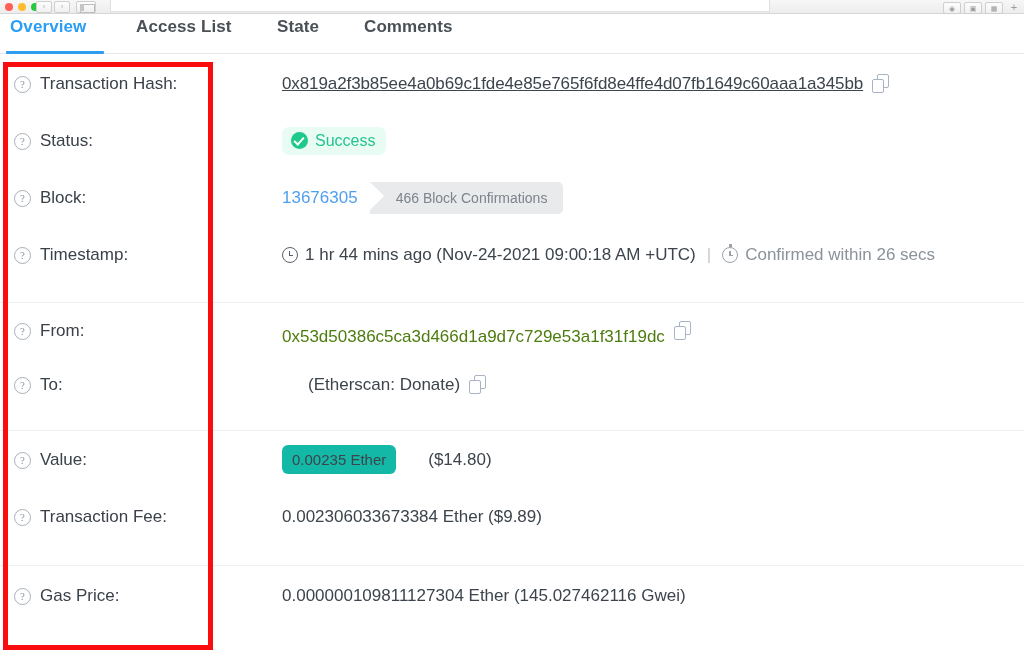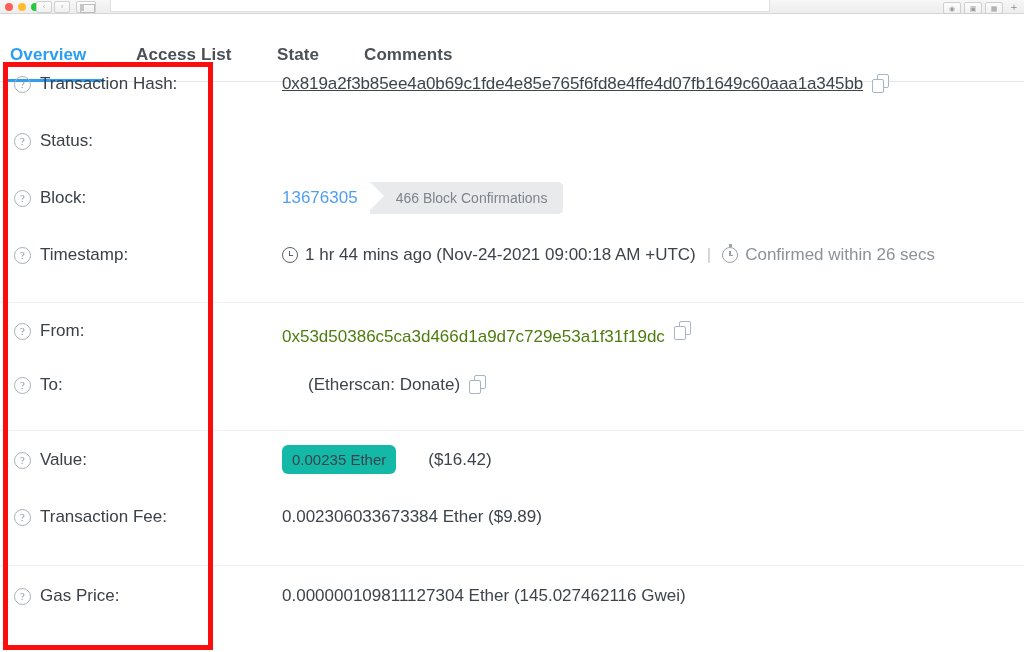--- a/index.html
+++ b/index.html
@@ -50,21 +50,21 @@
   .cbtn .gl { position: absolute; left: 50%; top: 50%; transform: translate(-50%,-50%); font-size: 7px; color: #9a9a9a; line-height: 1; }
   .plusbtn { width: 16px; height: 13px; font-size: 11px; line-height: 12px; text-align: center; color: #9a9a9a; }
   .urlbar {
     position: absolute; left: 110px; top: 0px; width: 660px; height: 12px;
     background: #ffffff; border: 1px solid #e0e0e0; border-top: none;
   }
 
   
   .tabs {
     position: absolute; left: 0; top: 14px; width: 1024px; height: 40px;
-    border-bottom: 1px solid #e3e6ea; background: #fff; margin-top: 28px;
+    border-bottom: 1px solid #e3e6ea; background: #fff;
   }
   .tab {
     position: absolute; top: 3px; font-size: 17px; font-weight: bold;
     color: #4a5056; letter-spacing: .1px; white-space: nowrap;
   }
   .tab.active { color: #2a9df4; }
   .tab-underline {
     position: absolute; height: 3px; background: #2e9cf0; bottom: -1px; border-radius: 1px;
   }
 
@@ -214,20 +214,26 @@
             <span class="front"></span>
           </span>
       </div>
     </div>
 
     <div class="row" style="height:57px; align-items:center;">
       <div class="label">
         <span class="qmark">?</span>
         <span>Status:</span>
       </div>
+      <div class="value">
+        <span class="status-badge">
+          <span class="check-circle"></span>
+          <span class="status-text">Success</span>
+        </span>
+      </div>
     </div>
 
     <div class="row" style="height:57px; align-items:center;">
       <div class="label">
         <span class="qmark">?</span>
         <span>Block:</span>
       </div>
       <div class="value">
         <span class="block-num">13676305</span>
         <span class="confirm-badge">466 Block Confirmations</span>
@@ -278,21 +284,21 @@
       </div>
     </div>
 
     <div class="row sep" style="height:58px; align-items:center; margin-top:19px;">
       <div class="label">
         <span class="qmark">?</span>
         <span>Value:</span>
       </div>
       <div class="value">
         <span class="ether-pill">0.00235 Ether</span>
-        <span>($16.42)</span>
+        <span>($14.80)</span>
       </div>
     </div>
 
     <div class="row" style="height:58px; align-items:center;">
       <div class="label">
         <span class="qmark">?</span>
         <span>Transaction Fee:</span>
       </div>
       <div class="value">0.002306033673384 Ether ($9.89)</div>
     </div>

